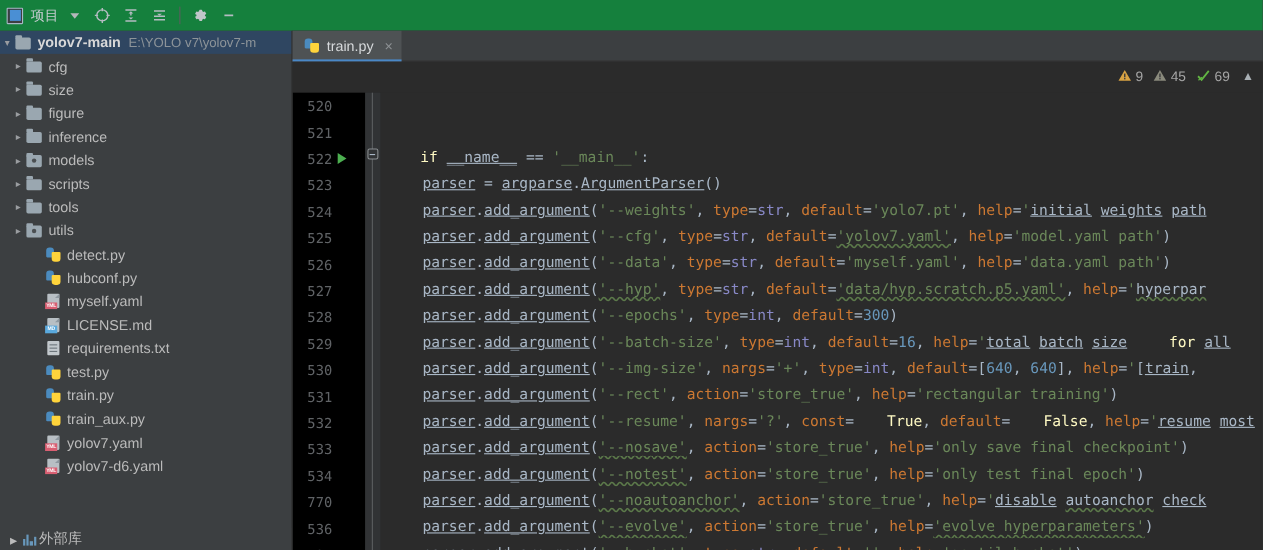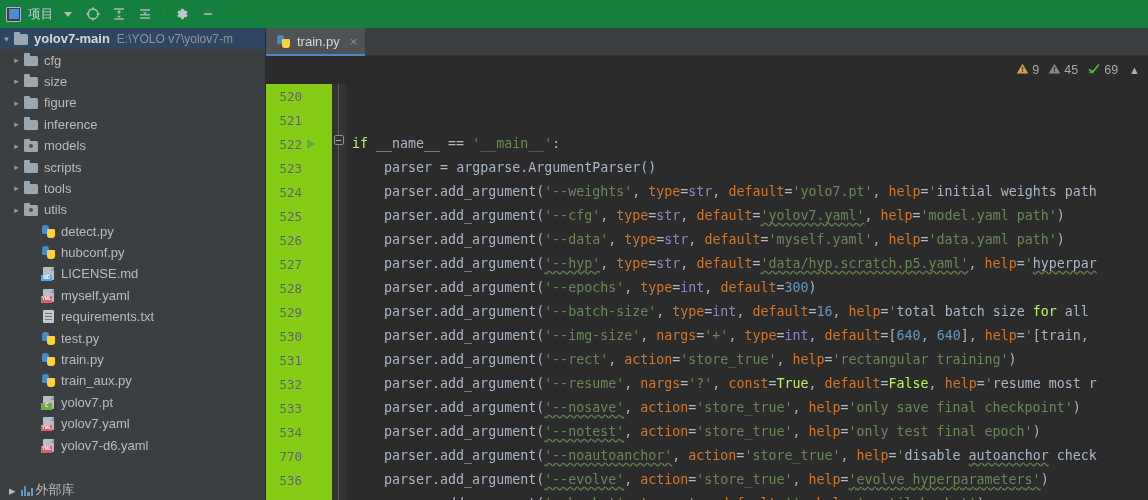--- a/index.html
+++ b/index.html
@@ -123,21 +123,21 @@
 
   .inspect-bar {
     height: 28px; flex: 0 0 28px; background: #2b2b2b; display: flex; align-items: center;
     justify-content: flex-end; padding-right: 8px; gap: 9px; position: relative;
   }
   .insp { display:flex; align-items:center; gap:3px; font-size:12.5px; color:#a6a6a6; }
   .chev-up { color:#a9b0b5; font-size:11px; margin-left:2px; }
 
   .code-wrap { flex: 1; display: flex; min-height: 0; position: relative; overflow: hidden; }
   .gutter {
-    width: 66px; flex: 0 0 66px; background: #84cc16; position: relative;
+    width: 66px; flex: 0 0 66px; background: #000000; position: relative;
     font-family: "DejaVu Sans Mono", monospace; font-size: 12.5px;
   }
   .gutter .gline {
     height: 24px; display: flex; align-items: center; justify-content: flex-start;
     color: #606366; padding-left: 6px; position: relative;
   }
   .gutter .gline .num { width: 30px; text-align: right; }
   .gutter .gline .mark { position:absolute; left: 41px; top: 0; height: 24px; display:flex; align-items:center; }
   .run-tri { width:0; height:0; border-left:8px solid #4caf50; border-top:5px solid transparent; border-bottom:5px solid transparent; }
 
@@ -150,22 +150,22 @@
   .foldcol .fold-box::after{ content:""; width:5px; height:1px; background:#a9b7c6; }
 
   .code {
     flex: 1; min-width:0; background: #2b2b2b; position: relative;
     font-family: "DejaVu Sans Mono", monospace; font-size: 13.3px;
     white-space: pre; overflow: hidden;
   }
   .cline { height: 24px; line-height: 24px; padding-left: 6px; white-space: pre; }
 
   
-  .k  { color: #bef264; }           
-  .d  { color: #a9b7c6; }           
+  .k  { color: #fef9c3; margin-left: 30px; }           
+  .d  { color: #a9b7c6; text-decoration: underline; }           
   .s  { color: #6a8759; }           
   .n  { color: #6897bb; }
   .p  { color: #a9b7c6; }
   .squig-g { text-decoration: underline; text-decoration-style: wavy; text-decoration-color: #5c7a4a; text-underline-offset: 2px; }
   .kwarg { color: #cc7832; }
   .typ { color: #8888c6; }
 </style>
 </head>
 <body>
 
@@ -316,32 +316,32 @@
                 <span class="pyb yellow"></span>
               </span>
             </span>
             <span class="lbl">hubconf.py</span>
           </div>
           <div class="row">
             <span style="display:inline-block;width:27px"></span>
             <span class="arrow"></span>
             <span class="ficon">
               <span class="fbase"></span>
+              <span class="fbadge yml">YML</span>
+            </span>
+            <span class="lbl">myself.yaml</span>
+          </div>
+          <div class="row">
+            <span style="display:inline-block;width:27px"></span>
+            <span class="arrow"></span>
+            <span class="ficon">
+              <span class="fbase"></span>
               <span class="fbadge md">MD</span>
             </span>
             <span class="lbl">LICENSE.md</span>
-          </div>
-          <div class="row">
-            <span style="display:inline-block;width:27px"></span>
-            <span class="arrow"></span>
-            <span class="ficon">
-              <span class="fbase"></span>
-              <span class="fbadge yml">YML</span>
-            </span>
-            <span class="lbl">myself.yaml</span>
           </div>
           <div class="row">
             <span style="display:inline-block;width:27px"></span>
             <span class="arrow"></span>
             <span class="ficon">
               <span class="txtico"></span>
             </span>
             <span class="lbl">requirements.txt</span>
           </div>
           <div class="row">
@@ -369,29 +369,20 @@
           <div class="row">
             <span style="display:inline-block;width:27px"></span>
             <span class="arrow"></span>
             <span class="ficon">
               <span class="pyico">
                 <span class="pyb blue"></span>
                 <span class="pyb yellow"></span>
               </span>
             </span>
             <span class="lbl">train_aux.py</span>
-          </div>
-          <div class="row">
-            <span style="display:inline-block;width:27px"></span>
-            <span class="arrow"></span>
-            <span class="ficon">
-              <span class="fbase"></span>
-              <span class="fbadge pt">C</span>
-            </span>
-            <span class="lbl">yolov7.pt</span>
           </div>
           <div class="row">
             <span style="display:inline-block;width:27px"></span>
             <span class="arrow"></span>
             <span class="ficon">
               <span class="fbase"></span>
               <span class="fbadge yml">YML</span>
             </span>
             <span class="lbl">yolov7.yaml</span>
           </div>

